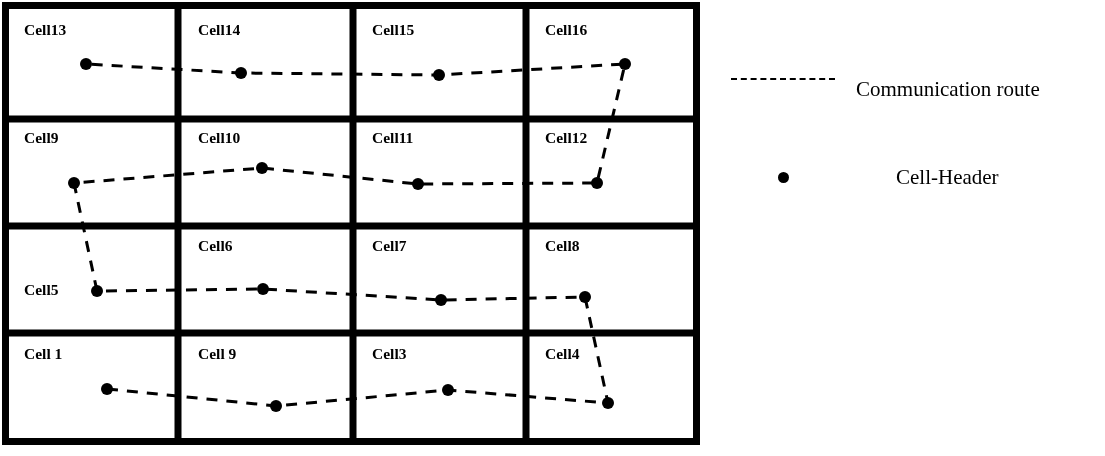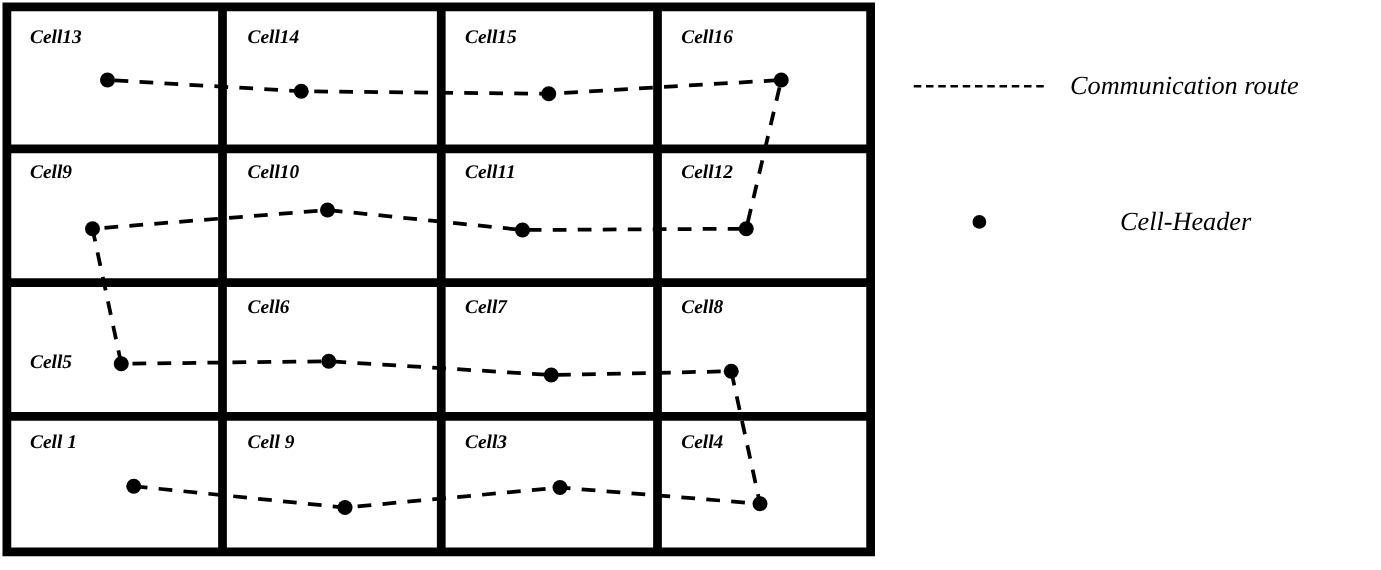--- a/index.html
+++ b/index.html
@@ -14,21 +14,20 @@
     position: relative;
     overflow: hidden;
     font-family: "Liberation Serif", "DejaVu Serif", serif;
   }
 
   #diagram-root {
     position: absolute;
     left: 0; top: 0;
     width: 979px;
     height: 456px;
-    font-style: italic;
   }
 
   
   #cell-grid {
     position: absolute;
     left: 2px;
     top: 2px;
     width: 698px;
     height: 443px;
   }
@@ -84,21 +83,21 @@
     height: 11px;
     border-radius: 50%;
     background: #000000;
   }
   .legend-text {
     font-family: "Liberation Serif", "DejaVu Serif", serif;
     font-size: 21px;
     color: #000000;
     white-space: nowrap;
   }
-  #legend-label-route { margin-left: 18px; }
+  #legend-label-route { margin-left: 18px; margin-top: 21px; }
   #legend-label-header { margin-left: 58px; }
 </style>
 </head>
 <body>
 
 <div id="diagram-root">
 
   <div id="cell-grid">
     <svg id="grid-svg" viewBox="0 0 698 443" preserveAspectRatio="none" aria-hidden="true">
       <g id="grid-lines">

